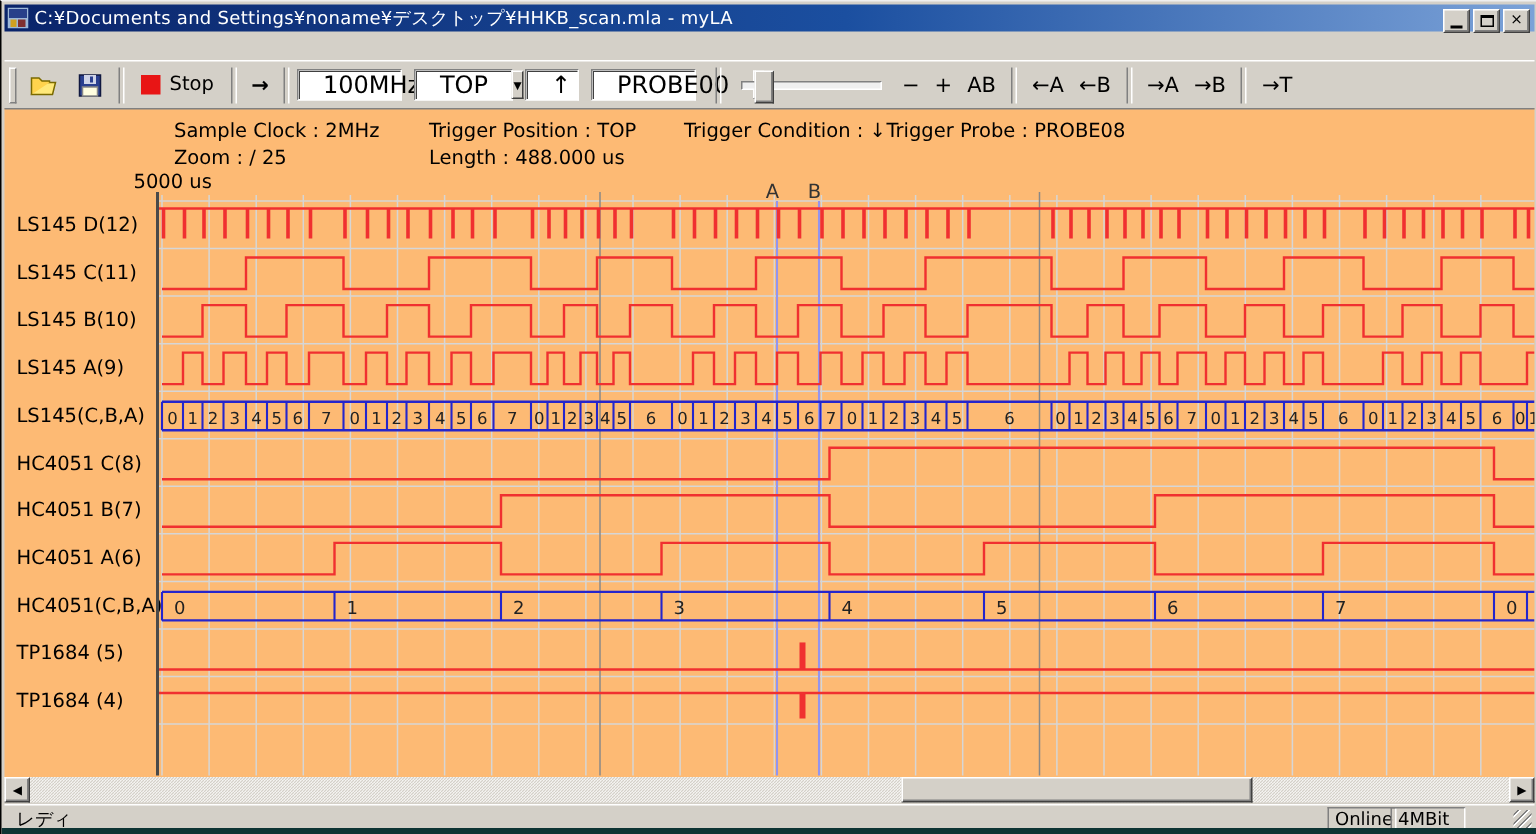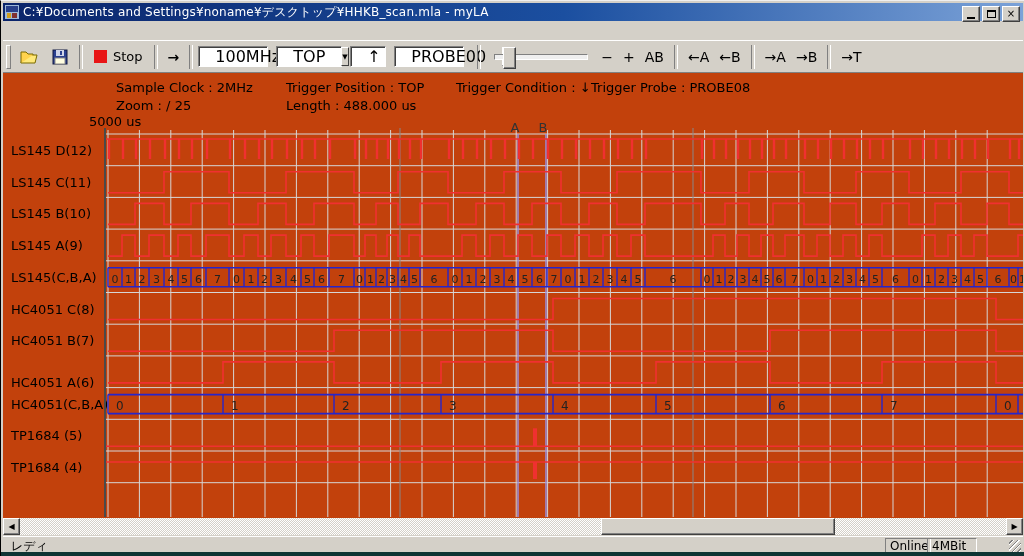--- a/index.html
+++ b/index.html
@@ -30,21 +30,21 @@
   .combo{height:21px;background:#fff;border:1px solid;border-color:#808080 #fff #fff #808080;
      box-shadow:inset 1px 1px 0 #404040;display:flex;align-items:center;margin-right:8px;box-sizing:border-box;}
   .combo .val{flex:1;padding:0 16px;font-size:16px;white-space:nowrap;}
   .cbtn{width:16px;height:17px;background:#d4d0c8;border:1px solid;border-color:#fff #404040 #404040 #fff;
      display:flex;align-items:center;justify-content:center;font-size:7px;margin-right:1px;}
   .slider-track{width:92px;height:4px;border:1px solid;border-color:#808080 #fff #fff #808080;background:#efefef;position:relative;margin:0 8px;}
   .slider-thumb{position:absolute;left:8px;top:-8px;width:11px;height:20px;background:#d4d0c8;
      border:1px solid;border-color:#fff #404040 #404040 #fff;box-shadow:inset -1px -1px 0 #808080;}
   .txtbtn{font-size:14px;padding:0 5px;height:24px;display:flex;align-items:center;}
   
-  #client{left:2px;top:71px;width:1020px;height:446px;background:#c2410c;border-top:1px solid #808080;}
+  #client{left:2px;top:71px;width:1020px;height:446px;background:#fdba74;border-top:1px solid #808080;}
   .info{position:absolute;font-size:13px;white-space:nowrap;}
   #channel-labels div{position:absolute;left:8px;font-size:13px;white-space:nowrap;}
   #wavesvg{position:absolute;left:0;top:0;pointer-events:none;}
   
   #hscroll{left:2px;top:517px;width:1020px;height:17px;
      background-image:linear-gradient(45deg,#fff 25%,transparent 25%,transparent 75%,#fff 75%),
                       linear-gradient(45deg,#fff 25%,transparent 25%,transparent 75%,#fff 75%);
      background-size:2px 2px;background-position:0 0,1px 1px;background-color:#d4d0c8;}
   .sbtn{position:absolute;top:0;width:17px;height:17px;background:#d4d0c8;border:1px solid;
      border-color:#fff #404040 #404040 #fff;box-shadow:inset -1px -1px 0 #808080;
@@ -154,21 +154,21 @@
     <div class="info" style="left:283px;top:25px">Length : 488.000 us</div>
     <div class="info" style="left:86px;top:41px">5000 us</div>
     <div id="channel-labels">
         <div style="top: 70px;">LS145 D(12)</div>
         <div style="top: 101.7px;">LS145 C(11)</div>
         <div style="top: 133.4px;">LS145 B(10)</div>
         <div style="top: 165.1px;">LS145 A(9)</div>
         <div style="top: 196.8px;">LS145(C,B,A)</div>
         <div style="top: 228.5px;">HC4051 C(8)</div>
         <div style="top: 260.2px;">HC4051 B(7)</div>
-        <div style="top: 291.9px; margin-top: 10px;">HC4051 A(6)</div>
+        <div style="top: 291.9px;">HC4051 A(6)</div>
         <div style="top: 323.6px;">HC4051(C,B,A)</div>
         <div style="top: 355.3px;">TP1684 (5)</div>
         <div style="top: 387px;">TP1684 (4)</div>
       </div>
   </div>
   <svg id="wavesvg" width="1022" height="520">
       <line x1="104" y1="133" x2="1022" y2="133" stroke="#d6d6d6" stroke-width="1"></line>
       <line x1="104" y1="164.7" x2="1022" y2="164.7" stroke="#d6d6d6" stroke-width="1"></line>
       <line x1="104" y1="196.4" x2="1022" y2="196.4" stroke="#d6d6d6" stroke-width="1"></line>
       <line x1="104" y1="228.1" x2="1022" y2="228.1" stroke="#d6d6d6" stroke-width="1"></line>

